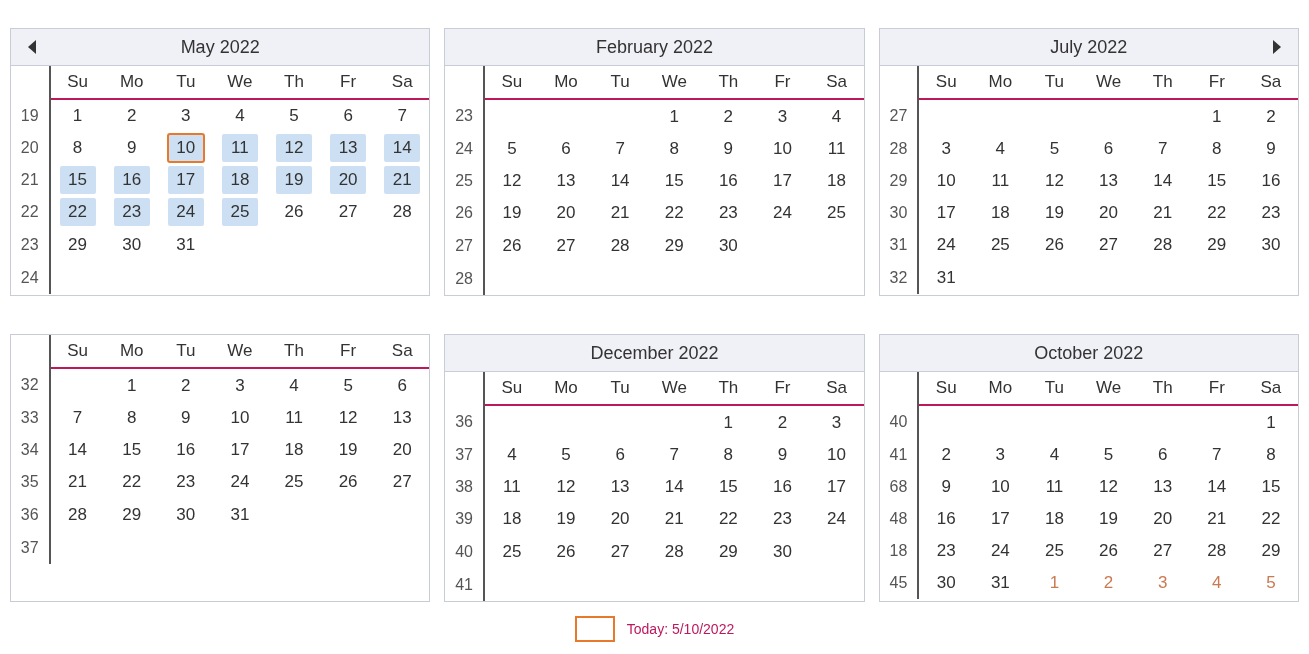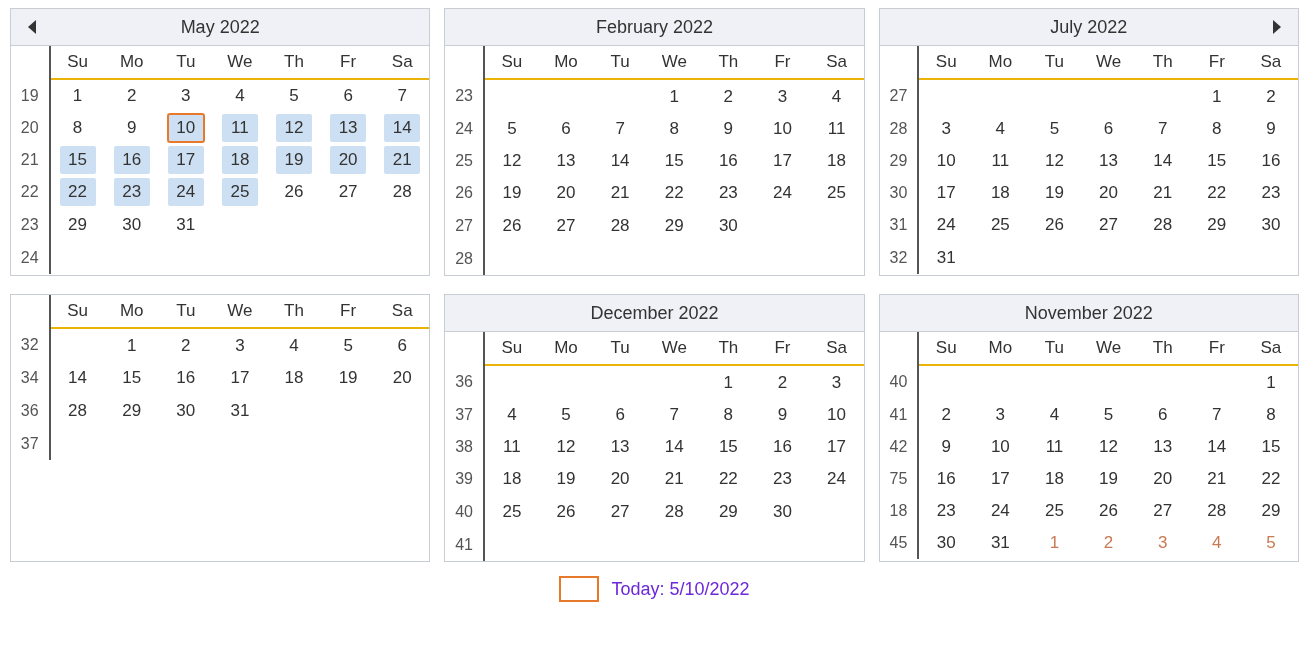--- a/index.html
+++ b/index.html
@@ -1,36 +1,36 @@
 <!DOCTYPE html>
 <html><head>
 <meta charset="utf-8">
 <style>
 html,body{margin:0;padding:0;background:#fff;font-family:"Segoe UI",Tahoma,Arial,sans-serif;font-size:16px;color:#333;}
 .wrap{width:1309px;padding:8px 10px;box-sizing:border-box;}
 .grid{display:grid;grid-template-columns:repeat(3,1fr);grid-gap:18px 14px;}
-.month{border:1px solid #c8ccd4;}
+.month{border:1px solid #c8ccd4;margin-top:20px;}
 .month-header{position:relative;height:36px;line-height:36px;text-align:center;background:#f0f1f6;border-bottom:1px solid #c8ccd4;font-size:18px;color:#333;}
 .nav-btn{position:absolute;top:0;width:42px;height:36px;display:flex;align-items:center;justify-content:center;cursor:pointer;}
 .nav-btn.left{left:0;}
 .nav-btn.right{right:0;}
 .nav-btn svg{display:block;}
 .cal-table{border-collapse:collapse;width:100%;}
 .cal-table td,.cal-table th{width:52px;height:32px;text-align:center;font-weight:400;font-size:17px;color:#333;padding:0;}
-.cal-table th{color:#333;border-bottom:2px solid #eab308;}
+.cal-table th{color:#333;border-bottom:2px solid #be185d;}
 th.wkhdr{border-bottom:none;border-right:2px solid #555;width:36px;}
 td.wk{color:#555;border-right:2px solid #555;width:36px;font-size:16px;}
 td.day{cursor:pointer;}
 td.day.empty{cursor:default;}
 td.day .d{display:inline-block;min-width:36px;height:28px;line-height:28px;border-radius:2px;}
 td.day.sel .d{background:#cde0f3;}
 td.day.today .d{background:#fff;outline:2px solid #e8792b;outline-offset:-1px;}
 td.day.today.sel .d{background:#cde0f3;outline:2px solid #e8792b;outline-offset:-1px;}
 td.day.other .d{color:#c97a52;}
-.footer{margin-top:14px;display:flex;align-items:center;justify-content:center;gap:12px;font-size:18px;color:#6d28d9;cursor:pointer;}
+.footer{margin-top:14px;display:flex;align-items:center;justify-content:center;gap:12px;font-size:14px;color:#be185d;cursor:pointer;}
 .footer .box{width:36px;height:22px;border:2px solid #e8792b;}
 </style>
 </head>
 <body>
 
 <div class="wrap">
   <div class="grid" id="grid">
       <div class="month">
         <div class="month-header"><div class="nav-btn left">
             <span>
@@ -299,30 +299,50 @@
               <td class="wk">32</td>
               <td class="day empty"><span class="d"></span></td>
               <td class="day"><span class="d">1</span></td>
               <td class="day"><span class="d">2</span></td>
               <td class="day"><span class="d">3</span></td>
               <td class="day"><span class="d">4</span></td>
               <td class="day"><span class="d">5</span></td>
               <td class="day"><span class="d">6</span></td>
             </tr>
             <tr>
+              <td class="wk">33</td>
+              <td class="day"><span class="d">7</span></td>
+              <td class="day"><span class="d">8</span></td>
+              <td class="day"><span class="d">9</span></td>
+              <td class="day"><span class="d">10</span></td>
+              <td class="day"><span class="d">11</span></td>
+              <td class="day"><span class="d">12</span></td>
+              <td class="day"><span class="d">13</span></td>
+            </tr>
+            <tr>
               <td class="wk">34</td>
               <td class="day"><span class="d">14</span></td>
               <td class="day"><span class="d">15</span></td>
               <td class="day"><span class="d">16</span></td>
               <td class="day"><span class="d">17</span></td>
               <td class="day"><span class="d">18</span></td>
               <td class="day"><span class="d">19</span></td>
               <td class="day"><span class="d">20</span></td>
             </tr>
             <tr>
+              <td class="wk">35</td>
+              <td class="day"><span class="d">21</span></td>
+              <td class="day"><span class="d">22</span></td>
+              <td class="day"><span class="d">23</span></td>
+              <td class="day"><span class="d">24</span></td>
+              <td class="day"><span class="d">25</span></td>
+              <td class="day"><span class="d">26</span></td>
+              <td class="day"><span class="d">27</span></td>
+            </tr>
+            <tr>
               <td class="wk">36</td>
               <td class="day"><span class="d">28</span></td>
               <td class="day"><span class="d">29</span></td>
               <td class="day"><span class="d">30</span></td>
               <td class="day"><span class="d">31</span></td>
               <td class="day empty"><span class="d"></span></td>
               <td class="day empty"><span class="d"></span></td>
               <td class="day empty"><span class="d"></span></td>
             </tr>
             <tr>
@@ -411,21 +431,21 @@
               <td class="day empty"><span class="d"></span></td>
               <td class="day empty"><span class="d"></span></td>
               <td class="day empty"><span class="d"></span></td>
               <td class="day empty"><span class="d"></span></td>
               <td class="day empty"><span class="d"></span></td>
             </tr>
           </tbody>
         </table>
       </div>
       <div class="month">
-        <div class="month-header"><span>November  2022</span></div>
+        <div class="month-header"><span>October  2022</span></div>
         <table class="cal-table">
           <thead>
             <tr>
               <th class="wkhdr"></th>
               <th>Su</th>
               <th>Mo</th>
               <th>Tu</th>
               <th>We</th>
               <th>Th</th>
               <th>Fr</th>
@@ -447,31 +467,31 @@
               <td class="wk">41</td>
               <td class="day"><span class="d">2</span></td>
               <td class="day"><span class="d">3</span></td>
               <td class="day"><span class="d">4</span></td>
               <td class="day"><span class="d">5</span></td>
               <td class="day"><span class="d">6</span></td>
               <td class="day"><span class="d">7</span></td>
               <td class="day"><span class="d">8</span></td>
             </tr>
             <tr>
-              <td class="wk">42</td>
+              <td class="wk">68</td>
               <td class="day"><span class="d">9</span></td>
               <td class="day"><span class="d">10</span></td>
               <td class="day"><span class="d">11</span></td>
               <td class="day"><span class="d">12</span></td>
               <td class="day"><span class="d">13</span></td>
               <td class="day"><span class="d">14</span></td>
               <td class="day"><span class="d">15</span></td>
             </tr>
             <tr>
-              <td class="wk">75</td>
+              <td class="wk">48</td>
               <td class="day"><span class="d">16</span></td>
               <td class="day"><span class="d">17</span></td>
               <td class="day"><span class="d">18</span></td>
               <td class="day"><span class="d">19</span></td>
               <td class="day"><span class="d">20</span></td>
               <td class="day"><span class="d">21</span></td>
               <td class="day"><span class="d">22</span></td>
             </tr>
             <tr>
               <td class="wk">18</td>

